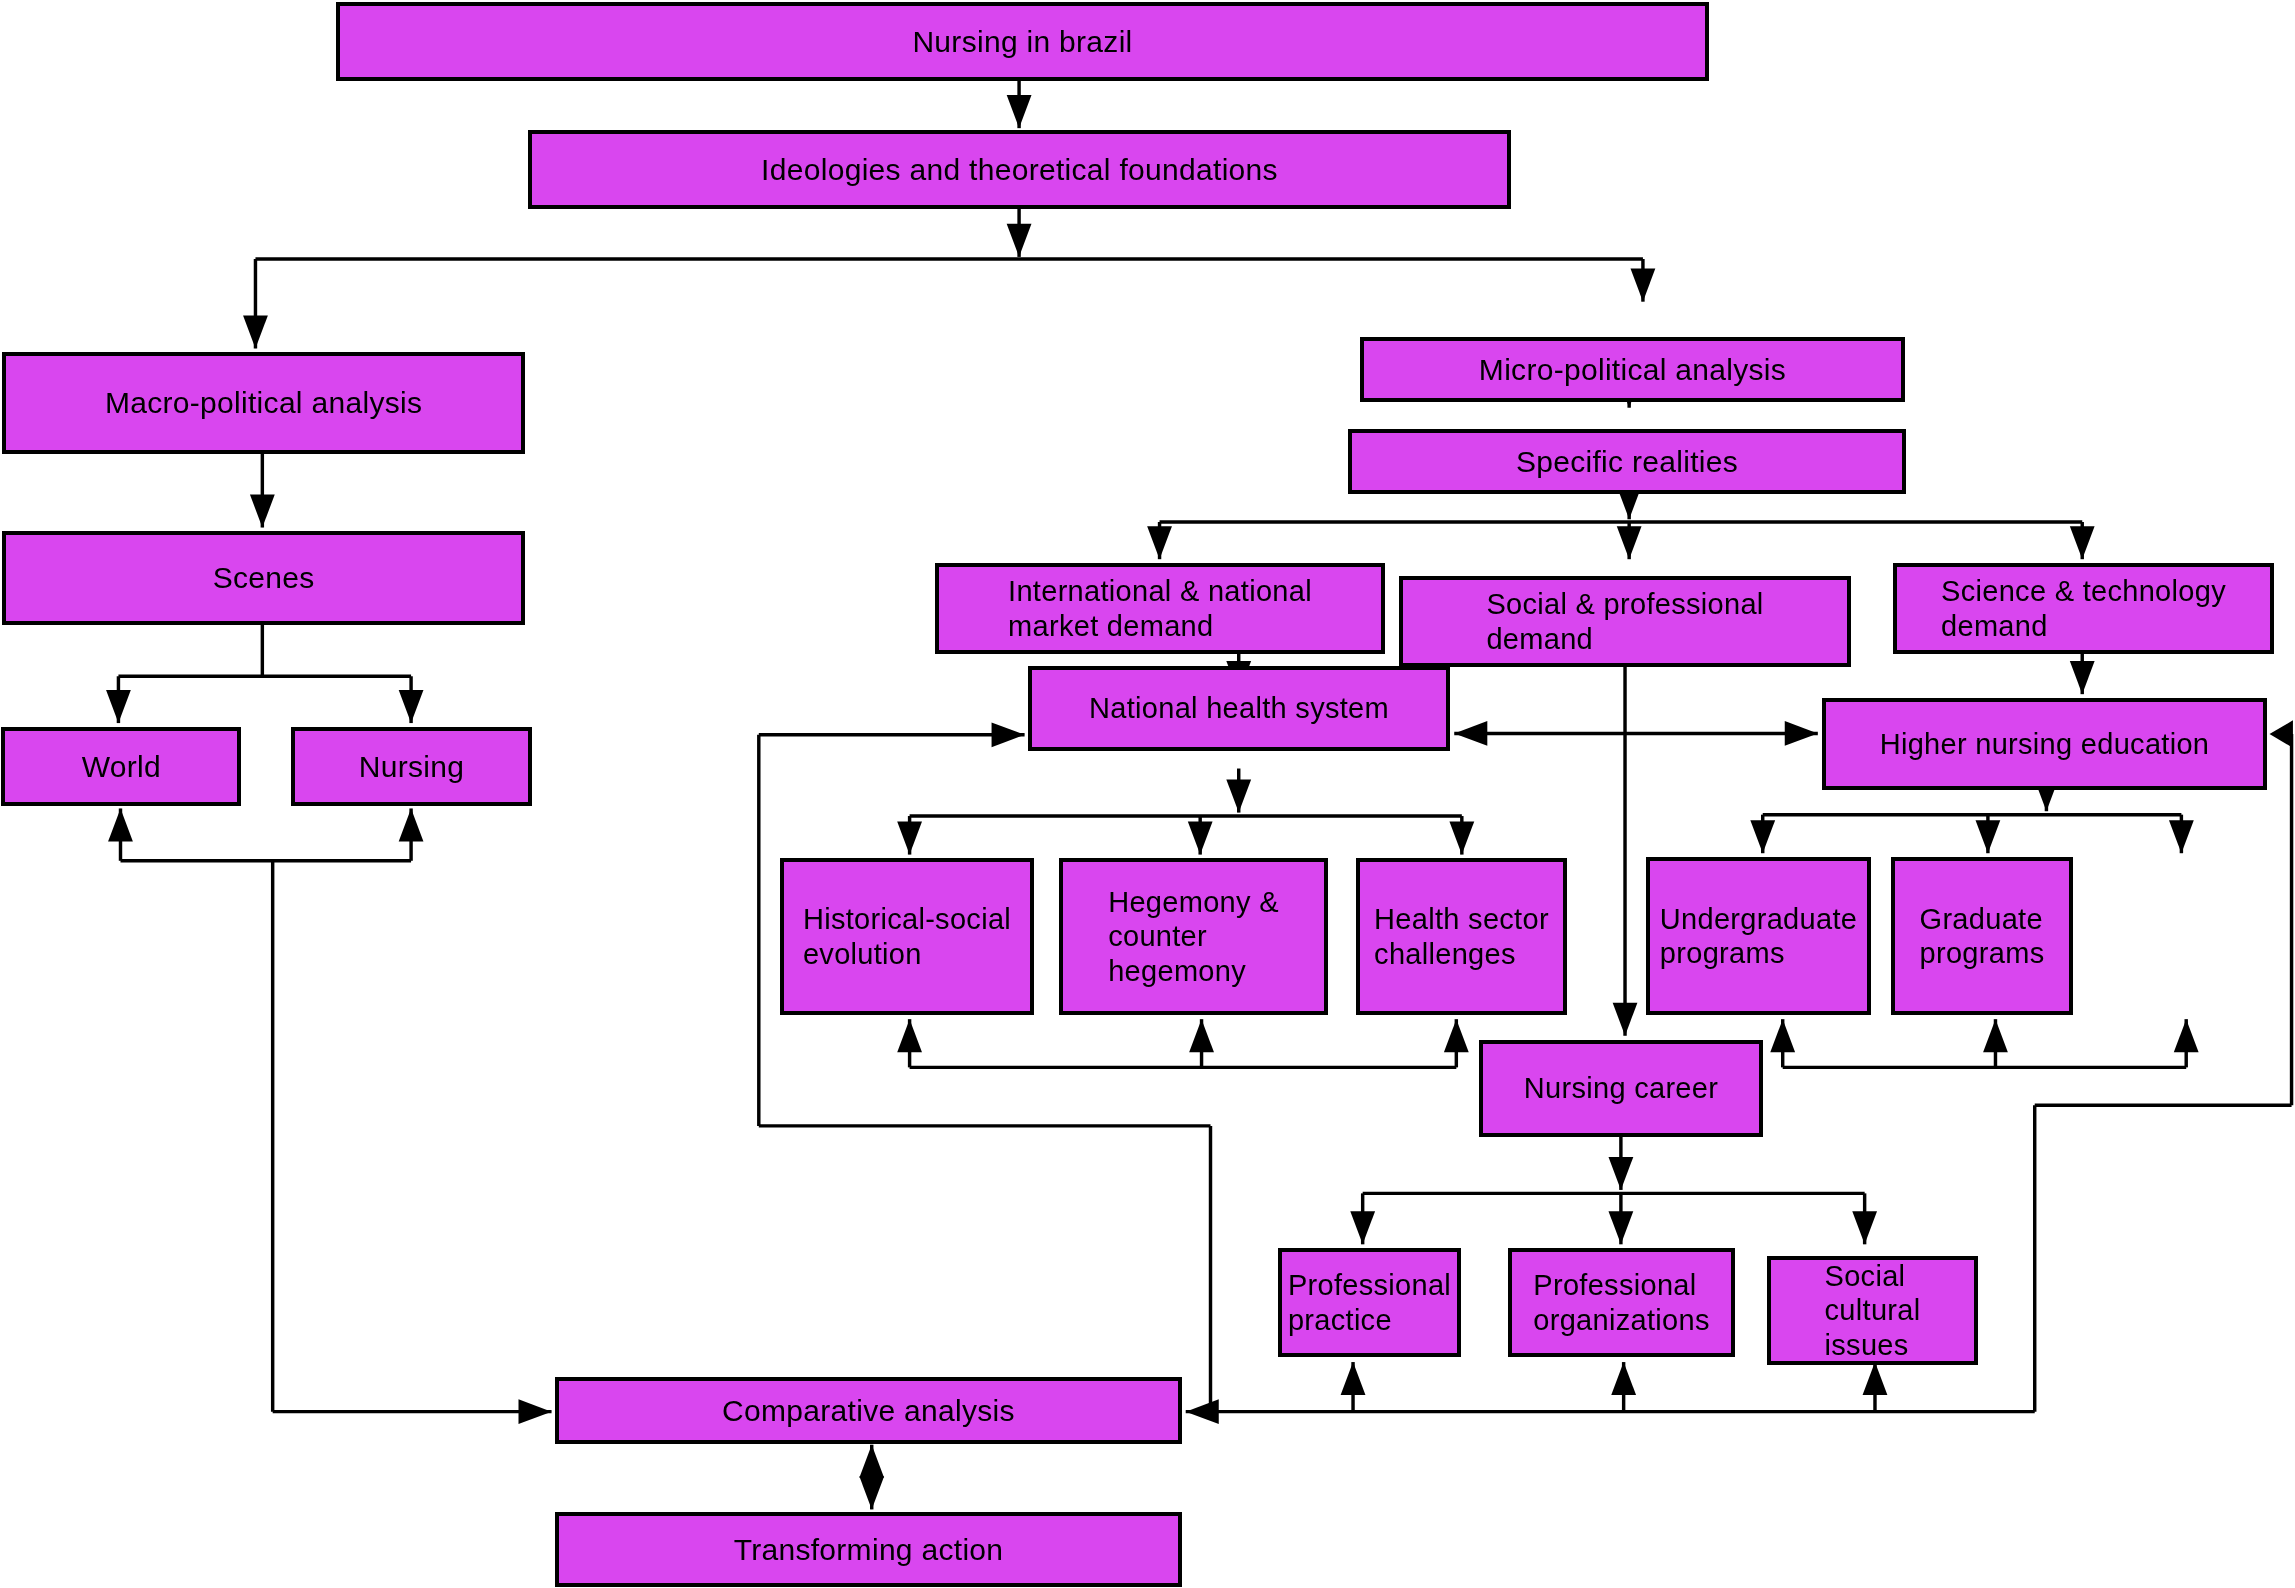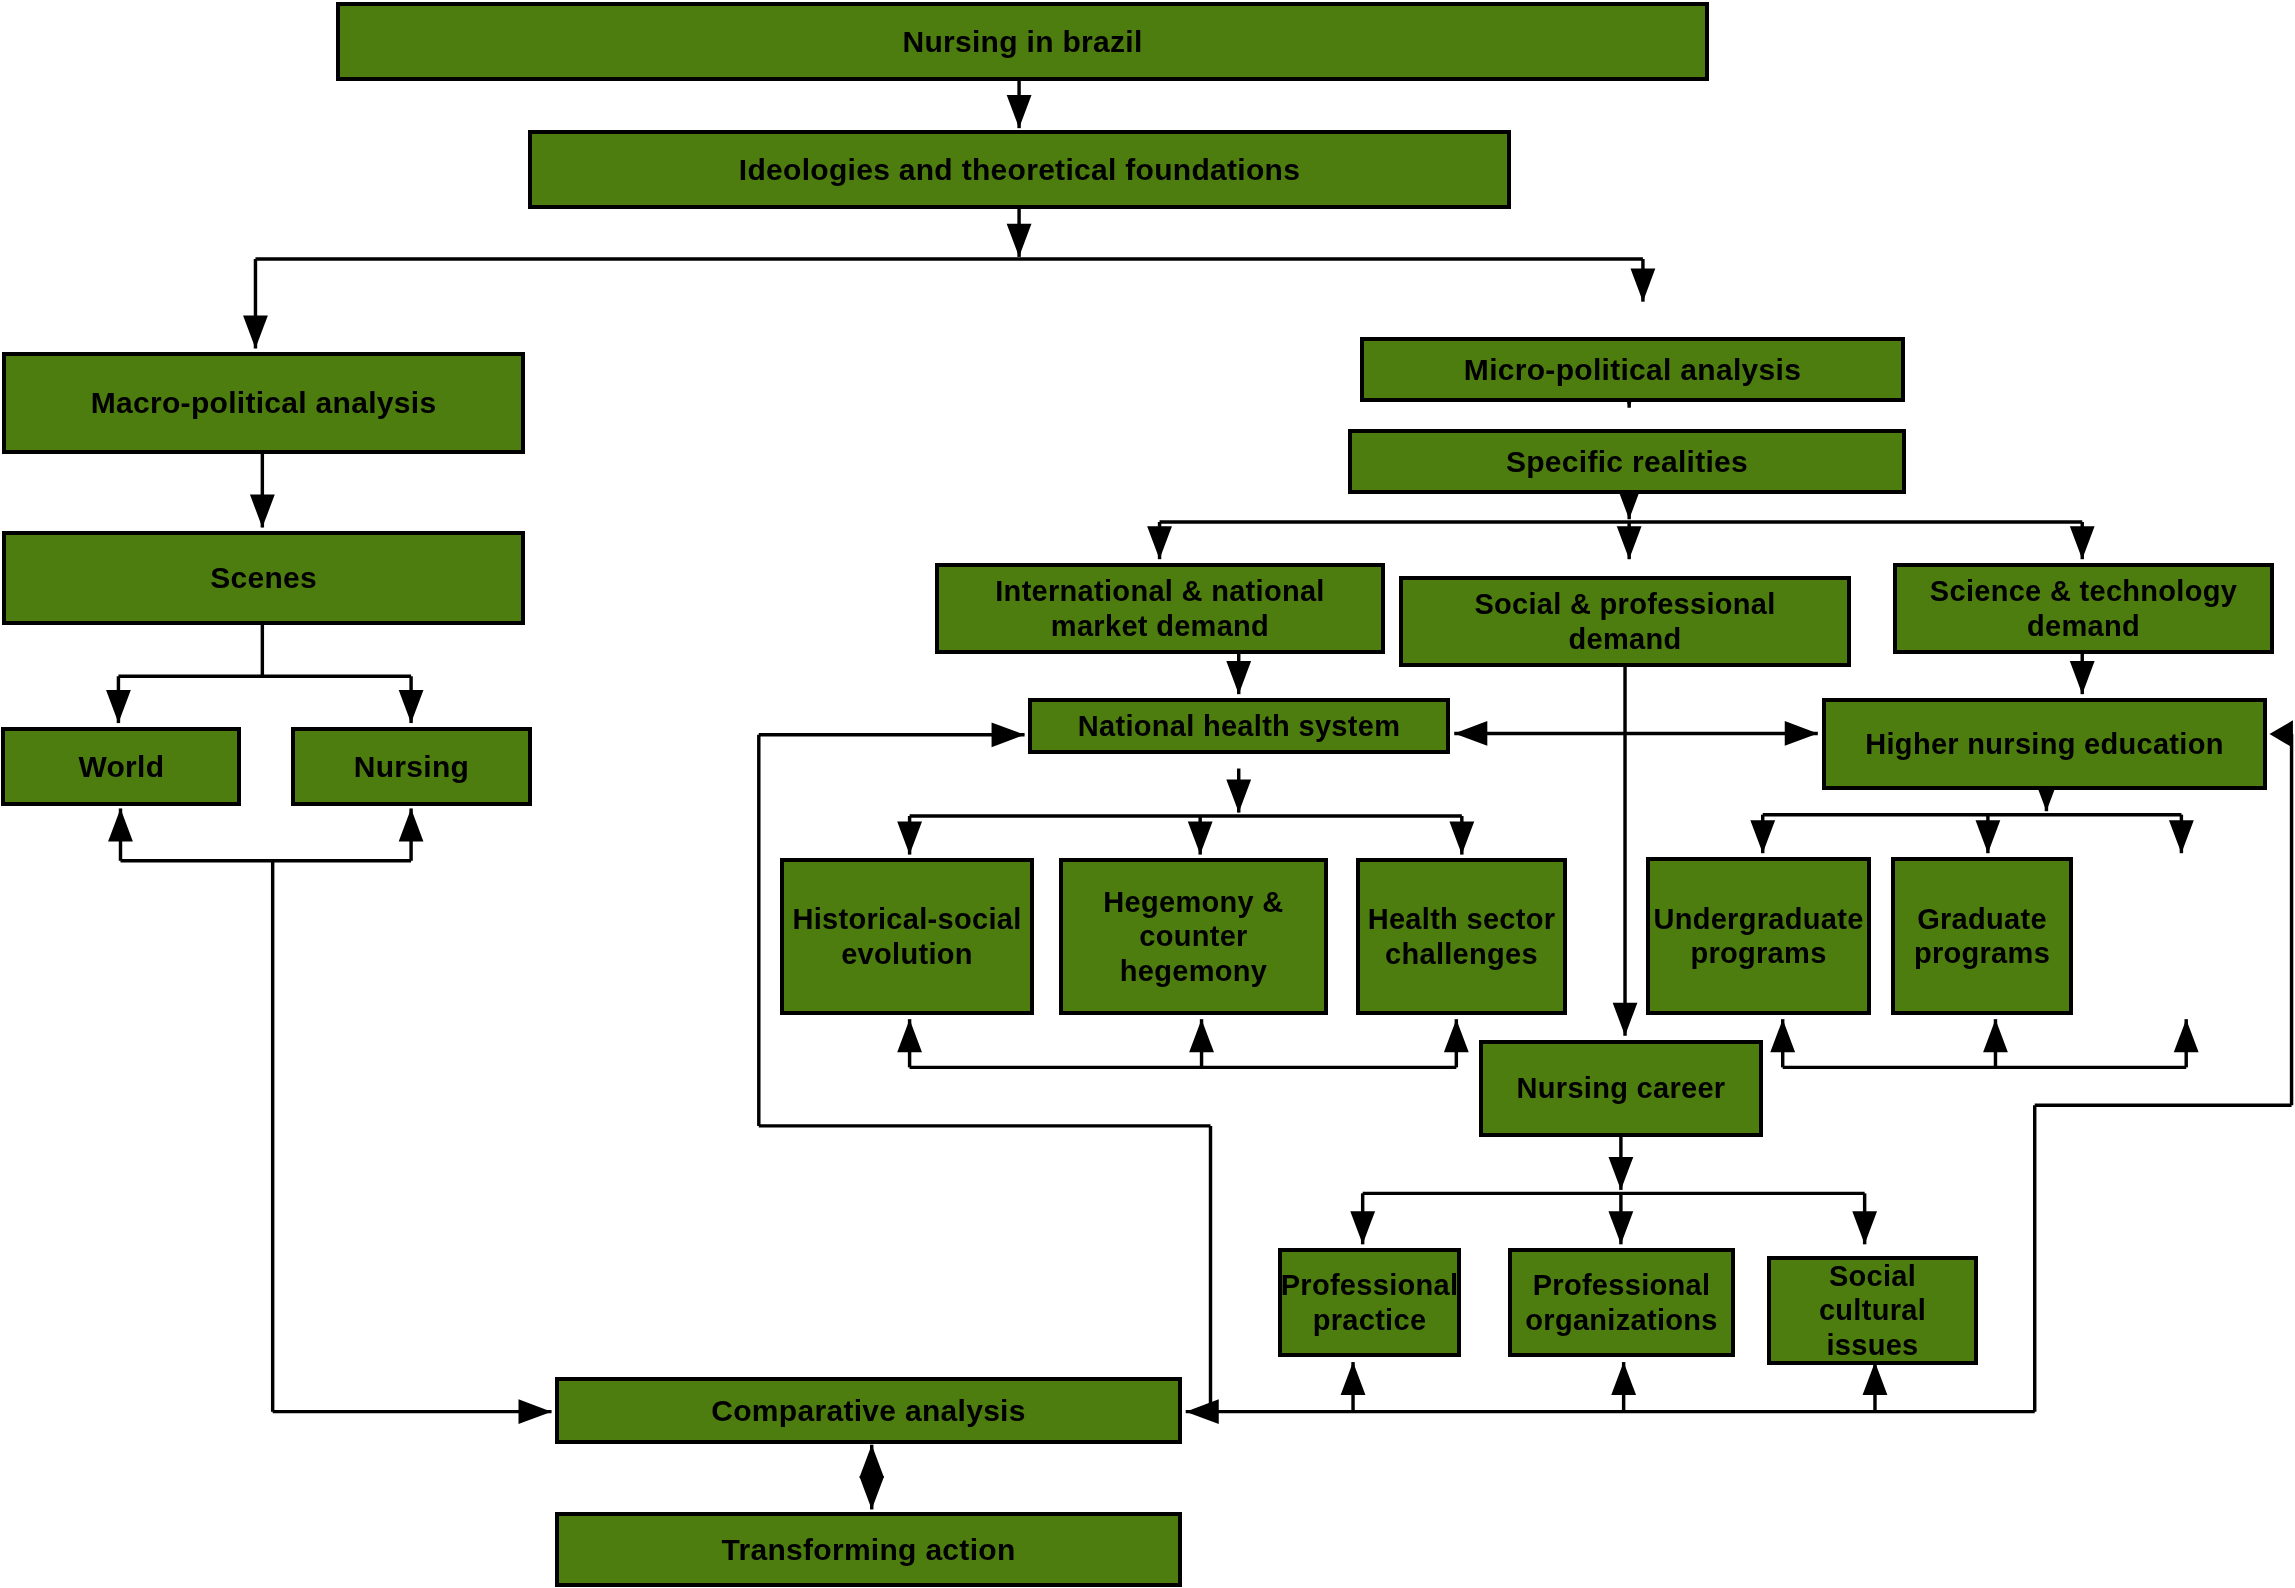--- a/index.html
+++ b/index.html
@@ -14,30 +14,29 @@
   }
   #wires {
     position: absolute;
     left: 0; top: 0;
     width: 2295px; height: 1588px;
   }
   .node {
     position: absolute;
     box-sizing: border-box;
     border: 4.1px solid #000000;
-    background: #4d7c0f;
+    background: #d946ef;
     display: flex;
     align-items: center;
     justify-content: center;
-    text-align: center;
+    text-align: left;
     font-size: 29px;
     line-height: 1.18;
     white-space: pre-line;
     letter-spacing: 0.3px;
-    font-weight: bold;
   }
   .node.big { font-size: 30px; }
 </style>
 </head>
 <body>
 
 <div id="stage">
 
   <svg id="wires" viewBox="0 0 3333 2306" xmlns="http://www.w3.org/2000/svg">
     <defs>
@@ -153,21 +152,21 @@
 
   <div class="node" style="left:935px; top:563px; width:450px; height:91px;">International &amp; national
 market demand</div>
 
   <div class="node" style="left:1399px; top:576px; width:452px; height:91px;">Social &amp; professional
 demand</div>
 
   <div class="node" style="left:1893px; top:563px; width:381px; height:91px;">Science &amp; technology
 demand</div>
 
-  <div class="node" style="left:1028px; top:698px; width:422px; height:56px;">National health system</div>
+  <div class="node" style="left:1028px; top:666px; width:422px; height:85px;">National health system</div>
 
   <div class="node" style="left:1822px; top:698px; width:445px; height:92px;">Higher nursing education</div>
 
   <div class="node" style="left:780px; top:858px; width:254px; height:157px;">Historical-social
 evolution</div>
 
   <div class="node" style="left:1059px; top:858px; width:269px; height:157px;">Hegemony &amp;
 counter
 hegemony</div>
 

